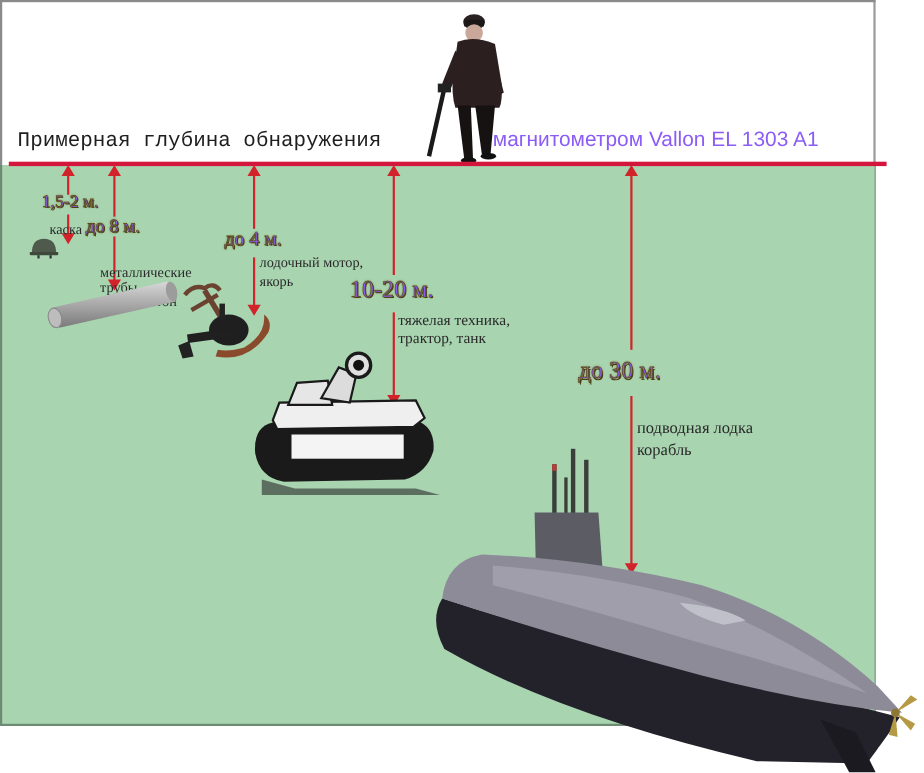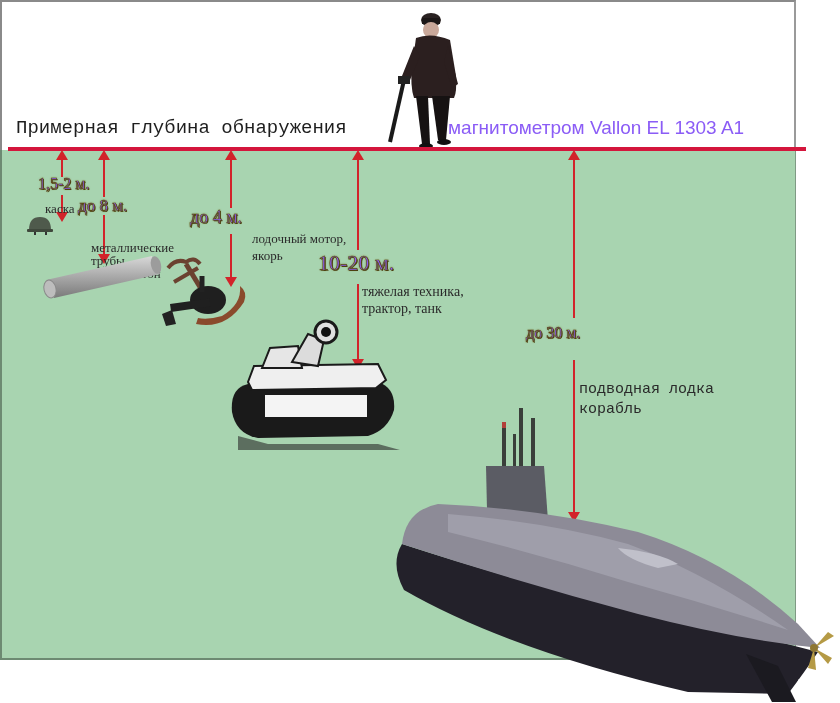--- a/index.html
+++ b/index.html
@@ -80,22 +80,22 @@
   <path d="M6 26 L112 2 L120 20 L14 44 Z" fill="url(#pipeg)"></path>
   <ellipse cx="10" cy="35" rx="6" ry="9" transform="rotate(-13 10 35)" fill="#bdbdbd" stroke="#8a8a8a"></ellipse>
   <ellipse cx="116" cy="11" rx="5" ry="9" transform="rotate(-13 116 11)" fill="#9c9c9c"></ellipse>
 </svg>
 
 <div class="arrow" style="left:230px;top:152px;height:133px;">
   <span class="head-up"></span>
   <span class="head-down"></span>
 </div>
 <div class="gap" style="left:225px;top:208px;width:14px;height:26px;"></div>
-<div class="depth" style="left:190px;top:207px;font-size:18px;text-align:center;">до 4 м.</div>
-<div class="label" style="left:236px;top:230px;font-size:13px;line-height:17px;margin-left:16px;">
+<div class="depth" style="left:204px;top:207px;font-size:18px;text-align:center;">до 4 м.</div>
+<div class="label" style="left:236px;top:230px;font-size:13px;line-height:17px;">
   <div>лодочный мотор,</div>
   <div>якорь</div>
 </div>
 <svg style="left:156px;top:252px;" width="110" height="80" viewBox="0 0 110 80">
   <path d="M12 16 Q20 6 30 10 Q38 4 44 12" stroke="#6b4230" stroke-width="4" fill="none"></path>
   <line x1="30" y1="12" x2="58" y2="58" stroke="#6b4230" stroke-width="5"></line>
   <line x1="18" y1="30" x2="42" y2="16" stroke="#6b4230" stroke-width="4"></line>
   <path d="M40 72 Q70 78 88 50 Q92 40 84 34 Q86 52 66 64 Q52 68 42 66 Z" fill="#8a4a2c"></path>
   <ellipse cx="52" cy="48" rx="18" ry="14" fill="#1f1f1f"></ellipse>
   <rect x="14" y="52" width="40" height="8" fill="#202020" transform="rotate(-8 14 52)"></rect>
@@ -122,22 +122,22 @@
   <circle cx="98" cy="14" r="11" fill="#e0e0e0" stroke="#1a1a1a" stroke-width="3"></circle>
   <circle cx="98" cy="14" r="5" fill="#111"></circle>
   <path d="M10 118 L40 126 L150 126 L172 132 L10 132 Z" fill="#2a2a2a" opacity="0.6"></path>
 </svg>
 
 <div class="arrow" style="left:573px;top:152px;height:368px;">
   <span class="head-up"></span>
   <span class="head-down"></span>
 </div>
 <div class="gap" style="left:568px;top:318px;width:14px;height:42px;"></div>
-<div class="depth" style="left:526px;top:324px;font-size:16px;">до 30 м.</div>
-<div class="label" style="left:579px;top:380px;font-size:15px;line-height:20px;font-family:Liberation Mono, monospace;">
+<div class="depth" style="left:526px;top:324px;font-size:22px;">до 30 м.</div>
+<div class="label" style="left:579px;top:380px;font-size:15px;line-height:20px;">
   <div>подводная лодка</div>
   <div>корабль</div>
 </div>
 
 <svg style="left:388px;top:404px;" width="452" height="299" viewBox="0 0 452 299">
 
   <rect x="114" y="18" width="4" height="46" fill="#3a3f3a"></rect>
   <rect x="114" y="18" width="4" height="6" fill="#b2403a"></rect>
   <rect x="125" y="30" width="3" height="36" fill="#3a3f3a"></rect>
   <rect x="131" y="4" width="4" height="62" fill="#3a3f3a"></rect>

